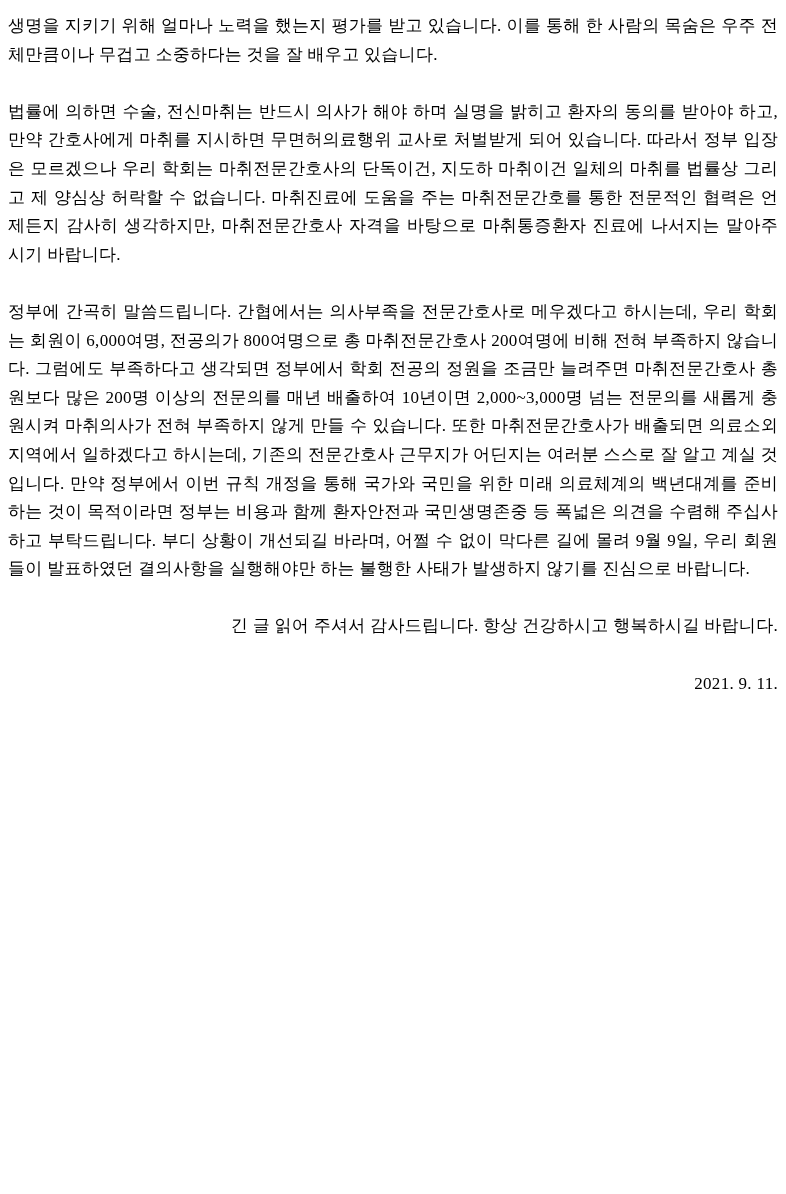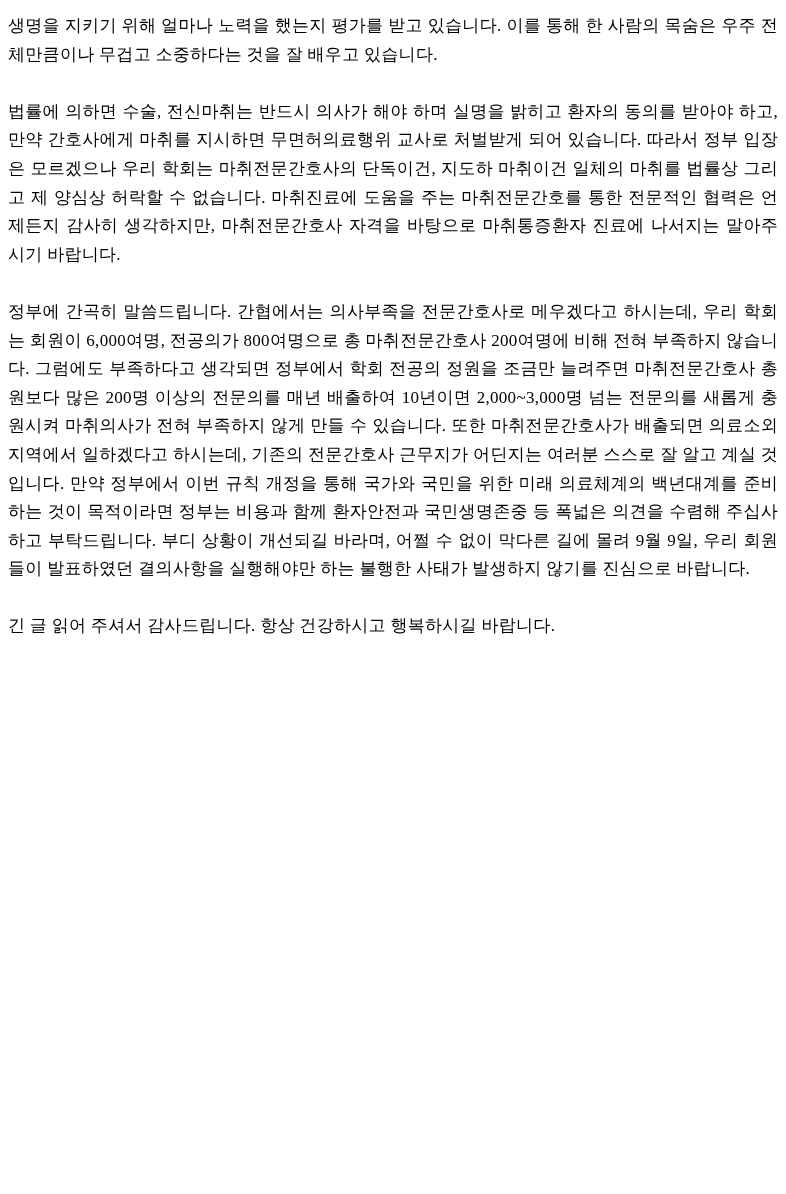--- a/index.html
+++ b/index.html
@@ -21,25 +21,26 @@
     border-radius: 10px;
   }
   .page p {
     margin: 0 0 28.6px 0;
     text-align: justify;
     text-justify: inter-character;
     word-break: break-all;
     letter-spacing: 0.3px;
   }
   .page p.plain {
-    text-align: left;
+    text-align: right;
     word-break: keep-all;
   }
 </style>
 </head>
 <body>
 
 <div class="page">
   <p>생명을 지키기 위해 얼마나 노력을 했는지 평가를 받고 있습니다. 이를 통해 한 사람의 목숨은 우주 전체만큼이나 무겁고 소중하다는 것을 잘 배우고 있습니다.</p>
   <p>법률에 의하면 수술, 전신마취는 반드시 의사가 해야 하며 실명을 밝히고 환자의 동의를 받아야 하고, 만약 간호사에게 마취를 지시하면 무면허의료행위 교사로 처벌받게 되어 있습니다. 따라서 정부 입장은 모르겠으나 우리 학회는 마취전문간호사의 단독이건, 지도하 마취이건 일체의 마취를 법률상 그리고 제 양심상 허락할 수 없습니다. 마취진료에 도움을 주는 마취전문간호를 통한 전문적인 협력은 언제든지 감사히 생각하지만, 마취전문간호사 자격을 바탕으로 마취통증환자 진료에 나서지는 말아주시기 바랍니다.</p>
   <p>정부에 간곡히 말씀드립니다. 간협에서는 의사부족을 전문간호사로 메우겠다고 하시는데, 우리 학회는 회원이 6,000여명, 전공의가 800여명으로 총 마취전문간호사 200여명에 비해 전혀 부족하지 않습니다. 그럼에도 부족하다고 생각되면 정부에서 학회 전공의 정원을 조금만 늘려주면 마취전문간호사 총원보다 많은 200명 이상의 전문의를 매년 배출하여 10년이면 2,000~3,000명 넘는 전문의를 새롭게 충원시켜 마취의사가 전혀 부족하지 않게 만들 수 있습니다. 또한 마취전문간호사가 배출되면 의료소외지역에서 일하겠다고 하시는데, 기존의 전문간호사 근무지가 어딘지는 여러분 스스로 잘 알고 계실 것입니다. 만약 정부에서 이번 규칙 개정을 통해 국가와 국민을 위한 미래 의료체계의 백년대계를 준비하는 것이 목적이라면 정부는 비용과 함께 환자안전과 국민생명존중 등 폭넓은 의견을 수렴해 주십사하고 부탁드립니다. 부디 상황이 개선되길 바라며, 어쩔 수 없이 막다른 길에 몰려 9월 9일, 우리 회원들이 발표하였던 결의사항을 실행해야만 하는 불행한 사태가 발생하지 않기를 진심으로 바랍니다.</p>
   <p class="plain">긴 글 읽어 주셔서 감사드립니다. 항상 건강하시고 행복하시길 바랍니다.</p>
+  <p class="plain">2021. 9. 11.</p>
 </div>
 
 </body></html>

